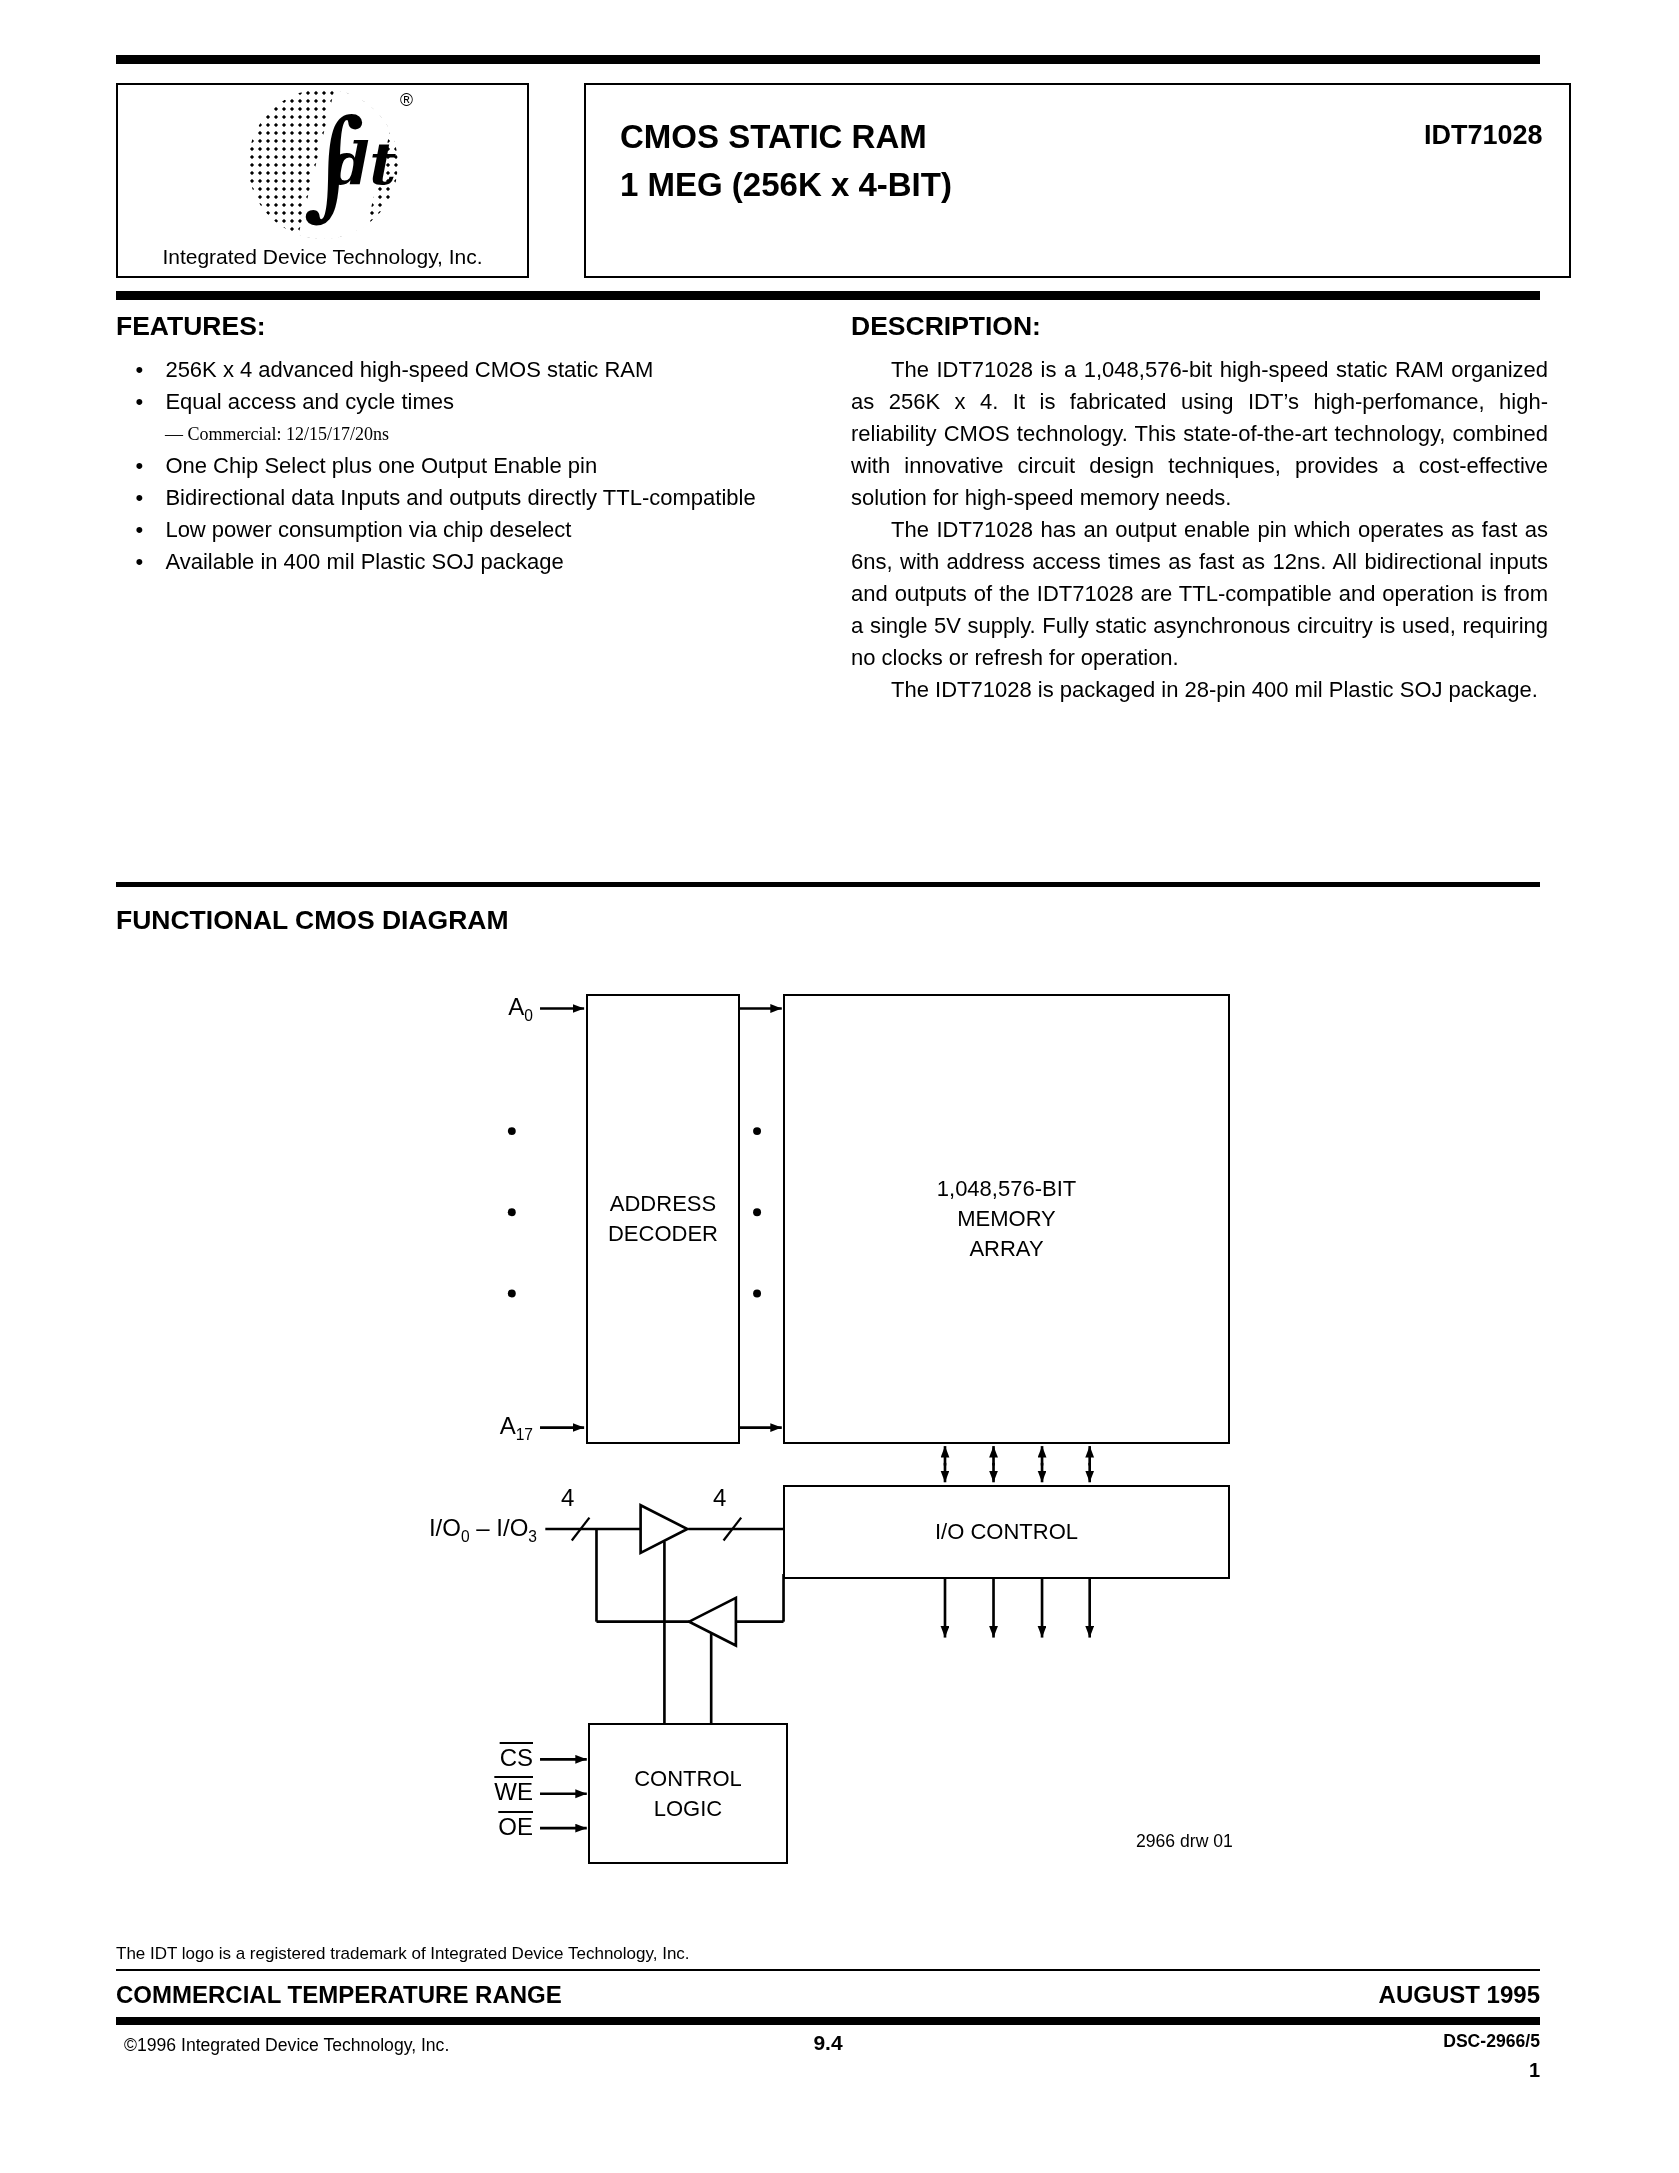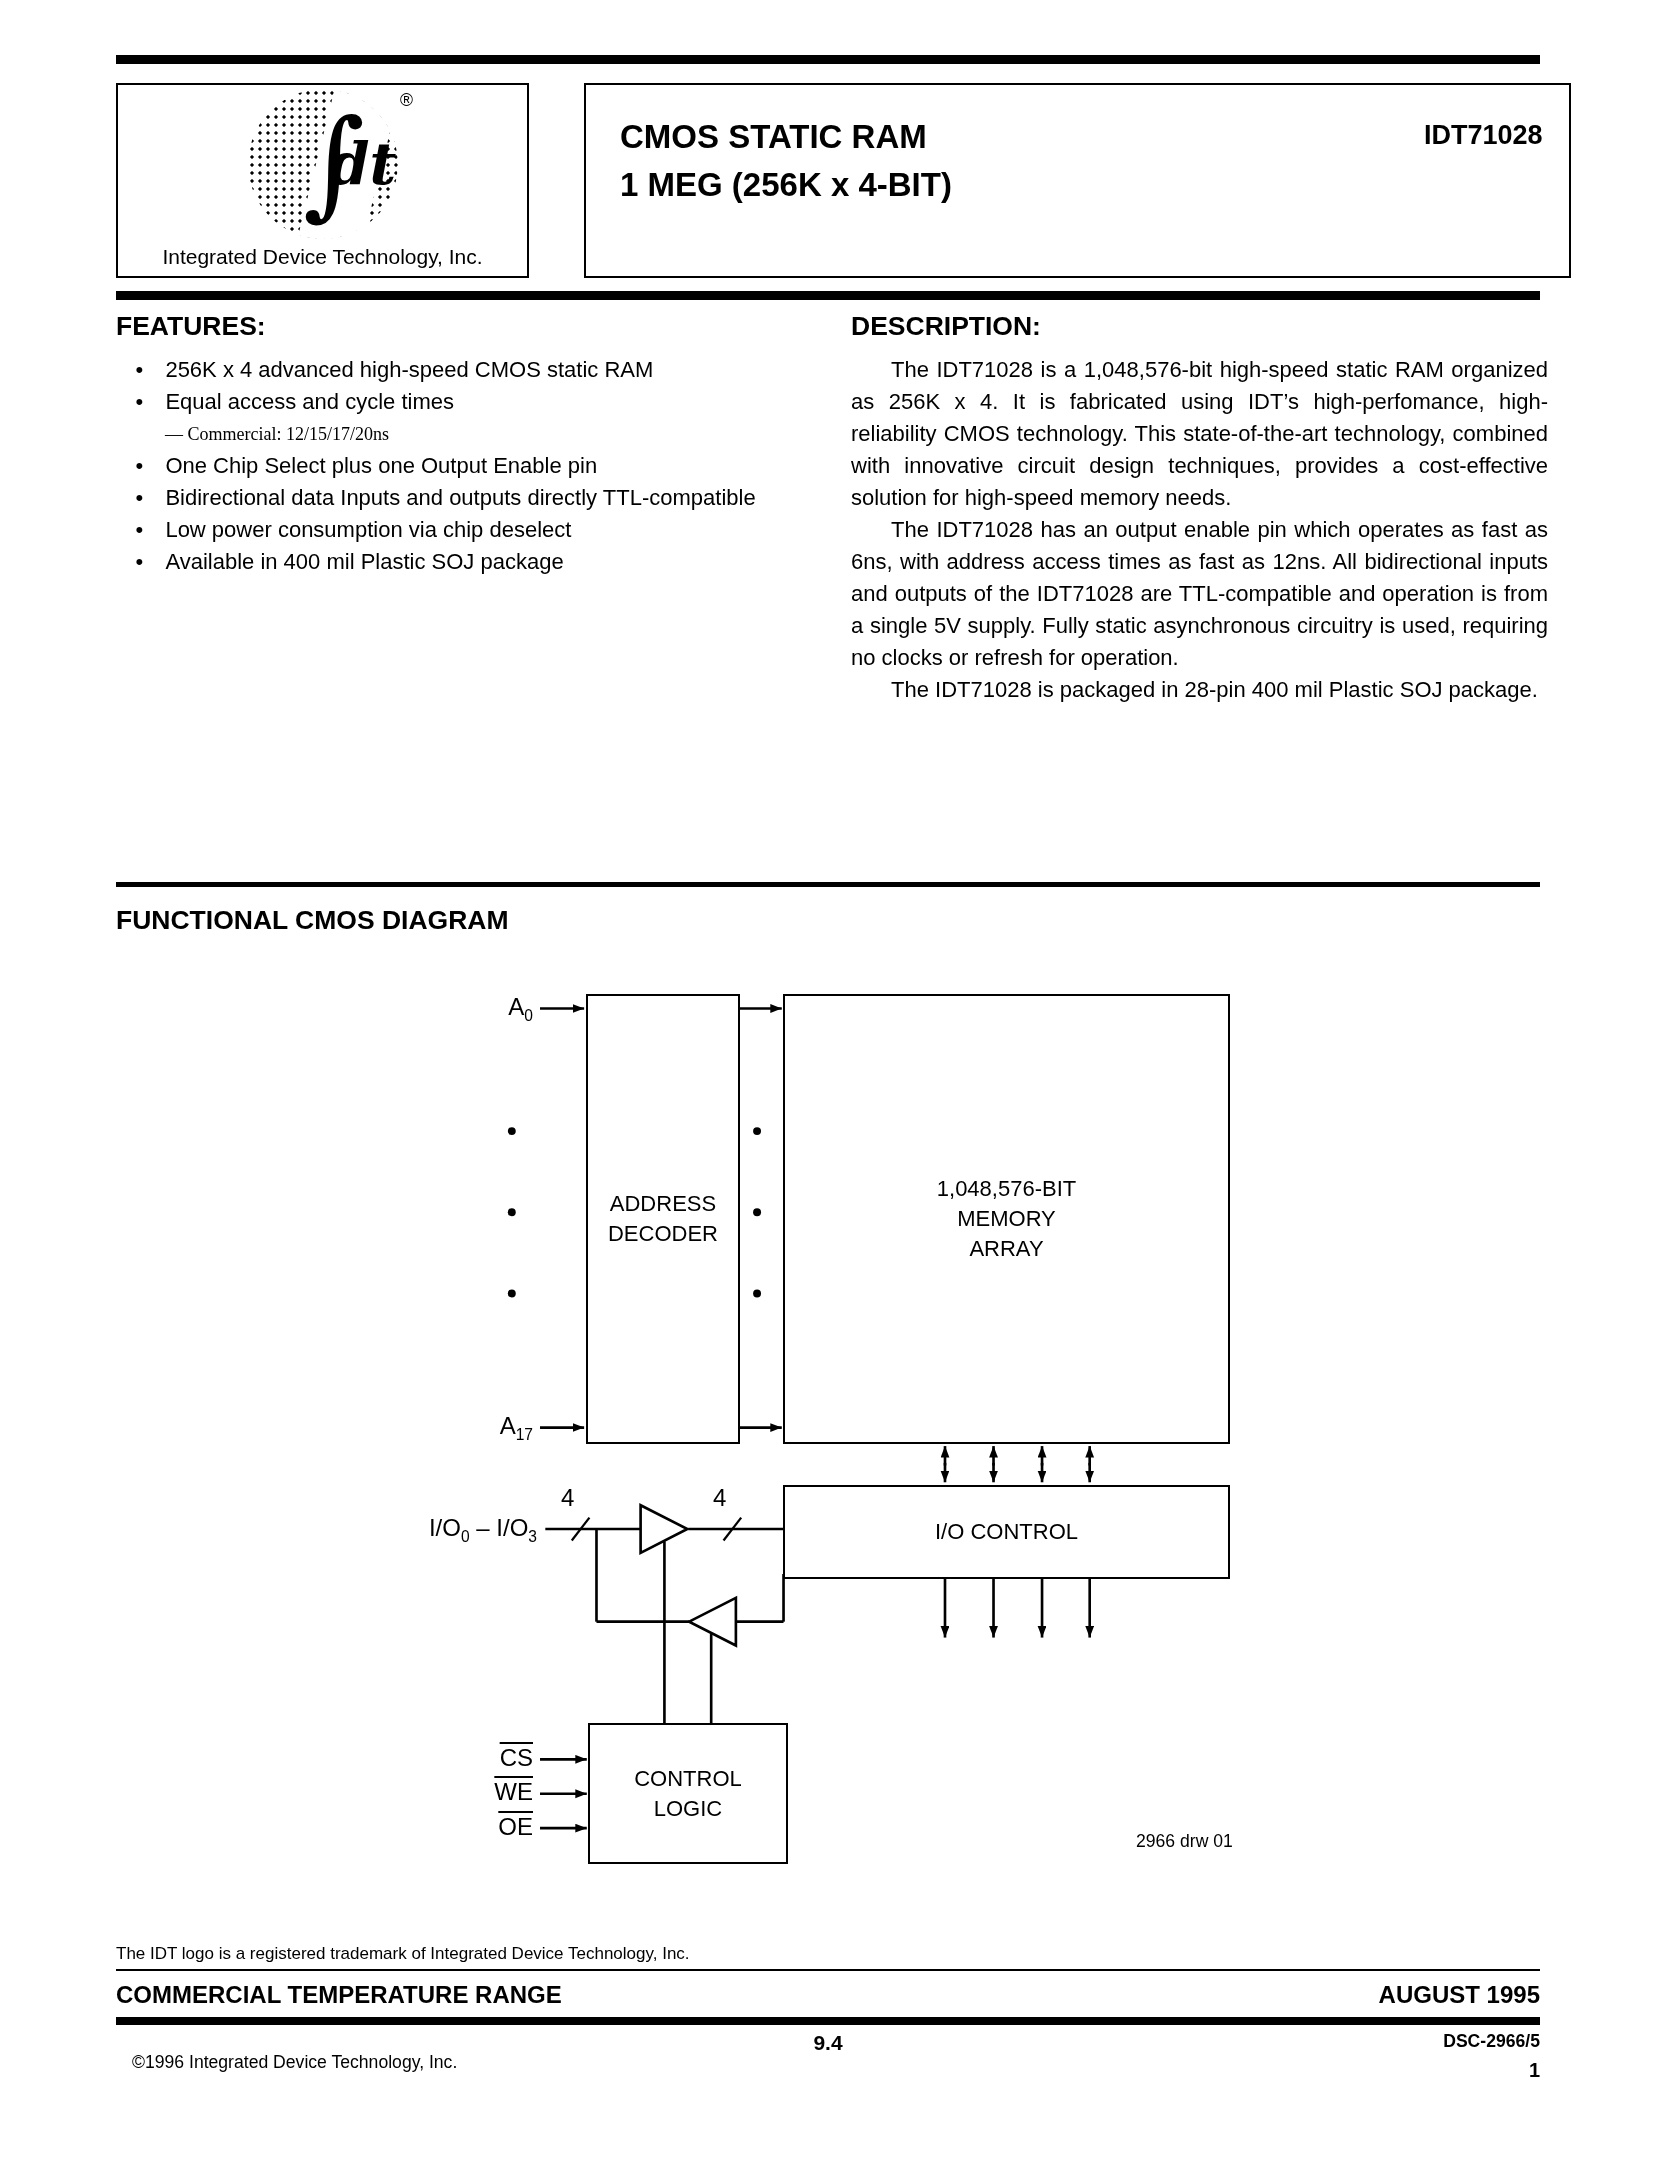--- a/index.html
+++ b/index.html
@@ -41,21 +41,21 @@
   .dlabel{position:absolute;z-index:2;font-size:24px;line-height:26.5px;white-space:nowrap;}
   .ss{font-size:0.65em;}
   .ovl{text-decoration:overline;}
   .drw{font-size:17.6px;}
 
   
   .tm-note{position:absolute;left:116px;top:1944px;font-size:17px;}
   .temp-row{position:absolute;left:116px;top:1981px;width:1424px;display:flex;justify-content:space-between;
             font-size:24px;font-weight:bold;}
   .bottom-row{position:absolute;left:116px;top:2031px;width:1424px;height:71px;font-size:17.6px;}
-  .copy{position:absolute;left:16px;top:3.5px;margin-top:17px;}
+  .copy{position:absolute;left:8px;top:3.5px;}
   .sec-num{position:absolute;left:0;right:0;top:0;text-align:center;font-size:21px;font-weight:bold;}
   .doc-col{position:absolute;right:0;top:0;text-align:right;font-weight:bold;}
   .doc-num{display:block;font-size:17.6px;}
   .pg-num{display:block;font-size:20px;margin-top:7px;}
 </style>
 </head>
 <body>
 
 <div class="page">
 

